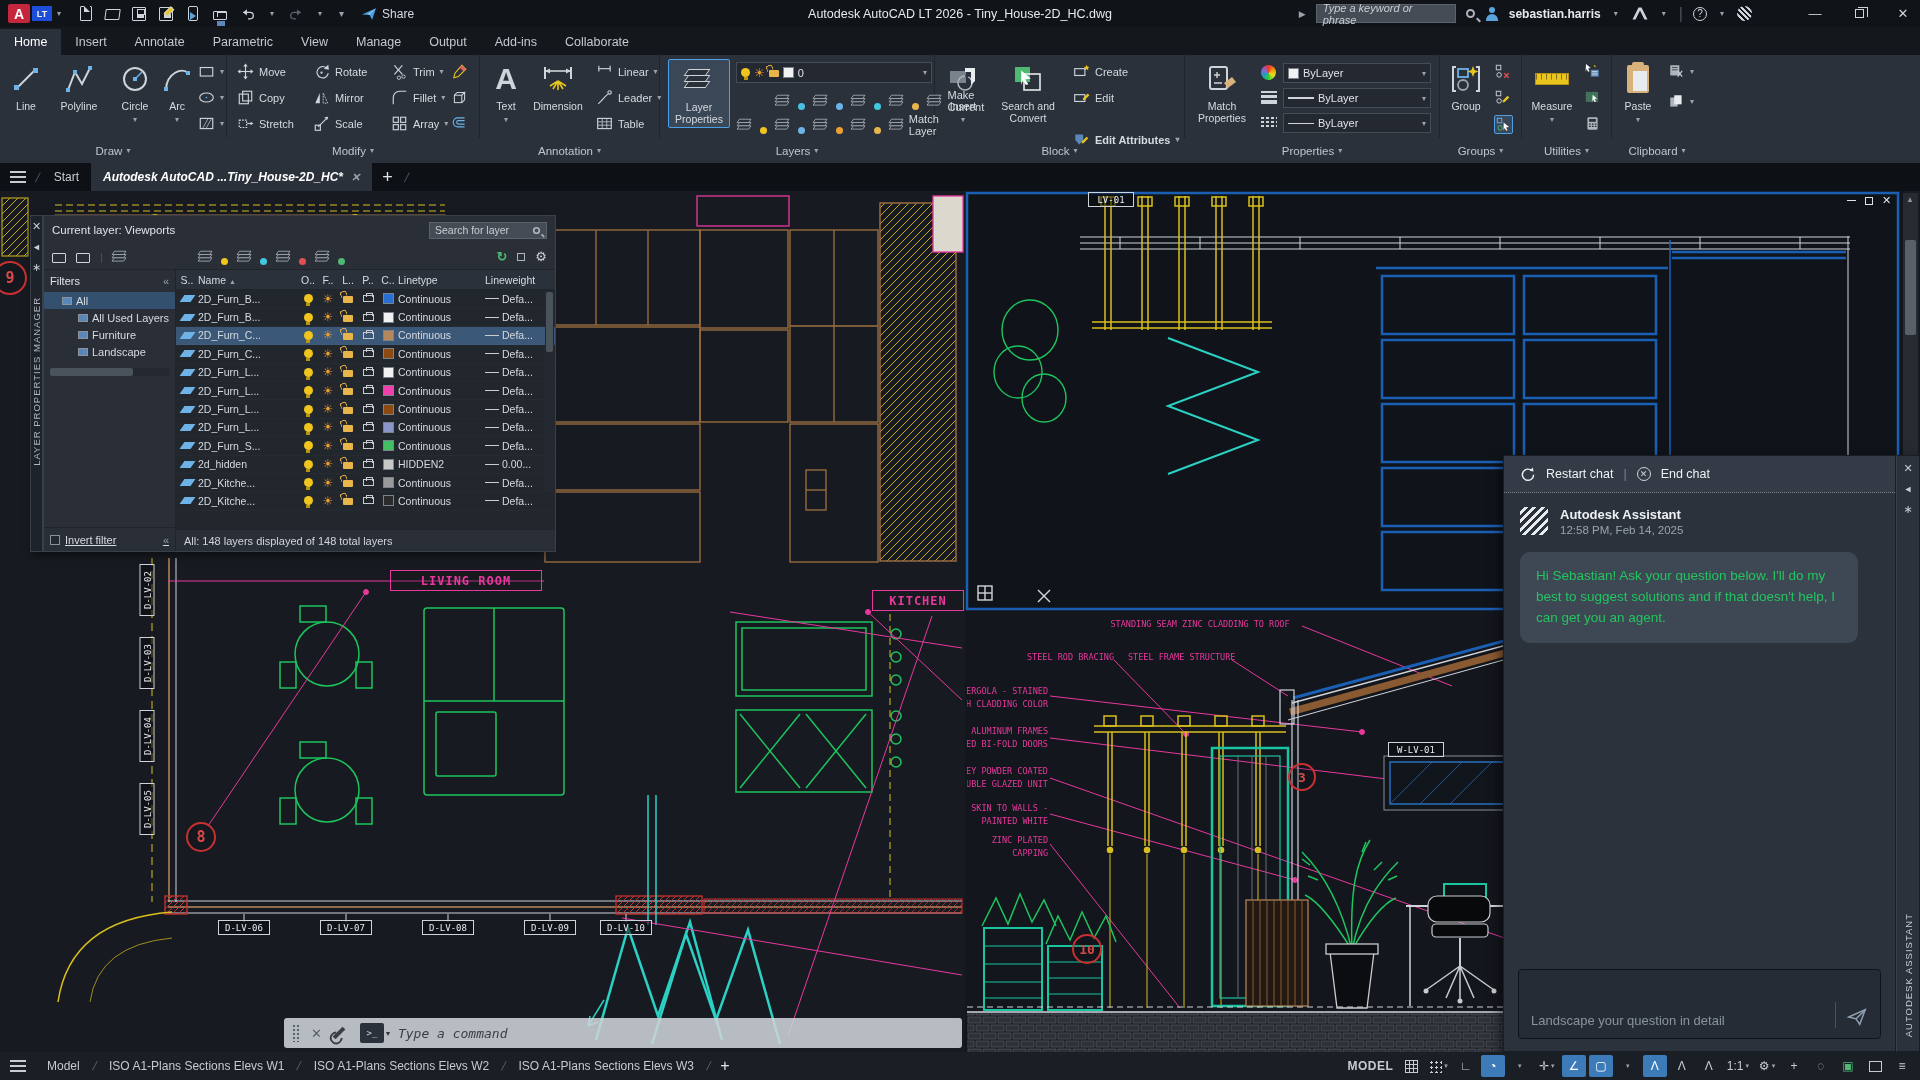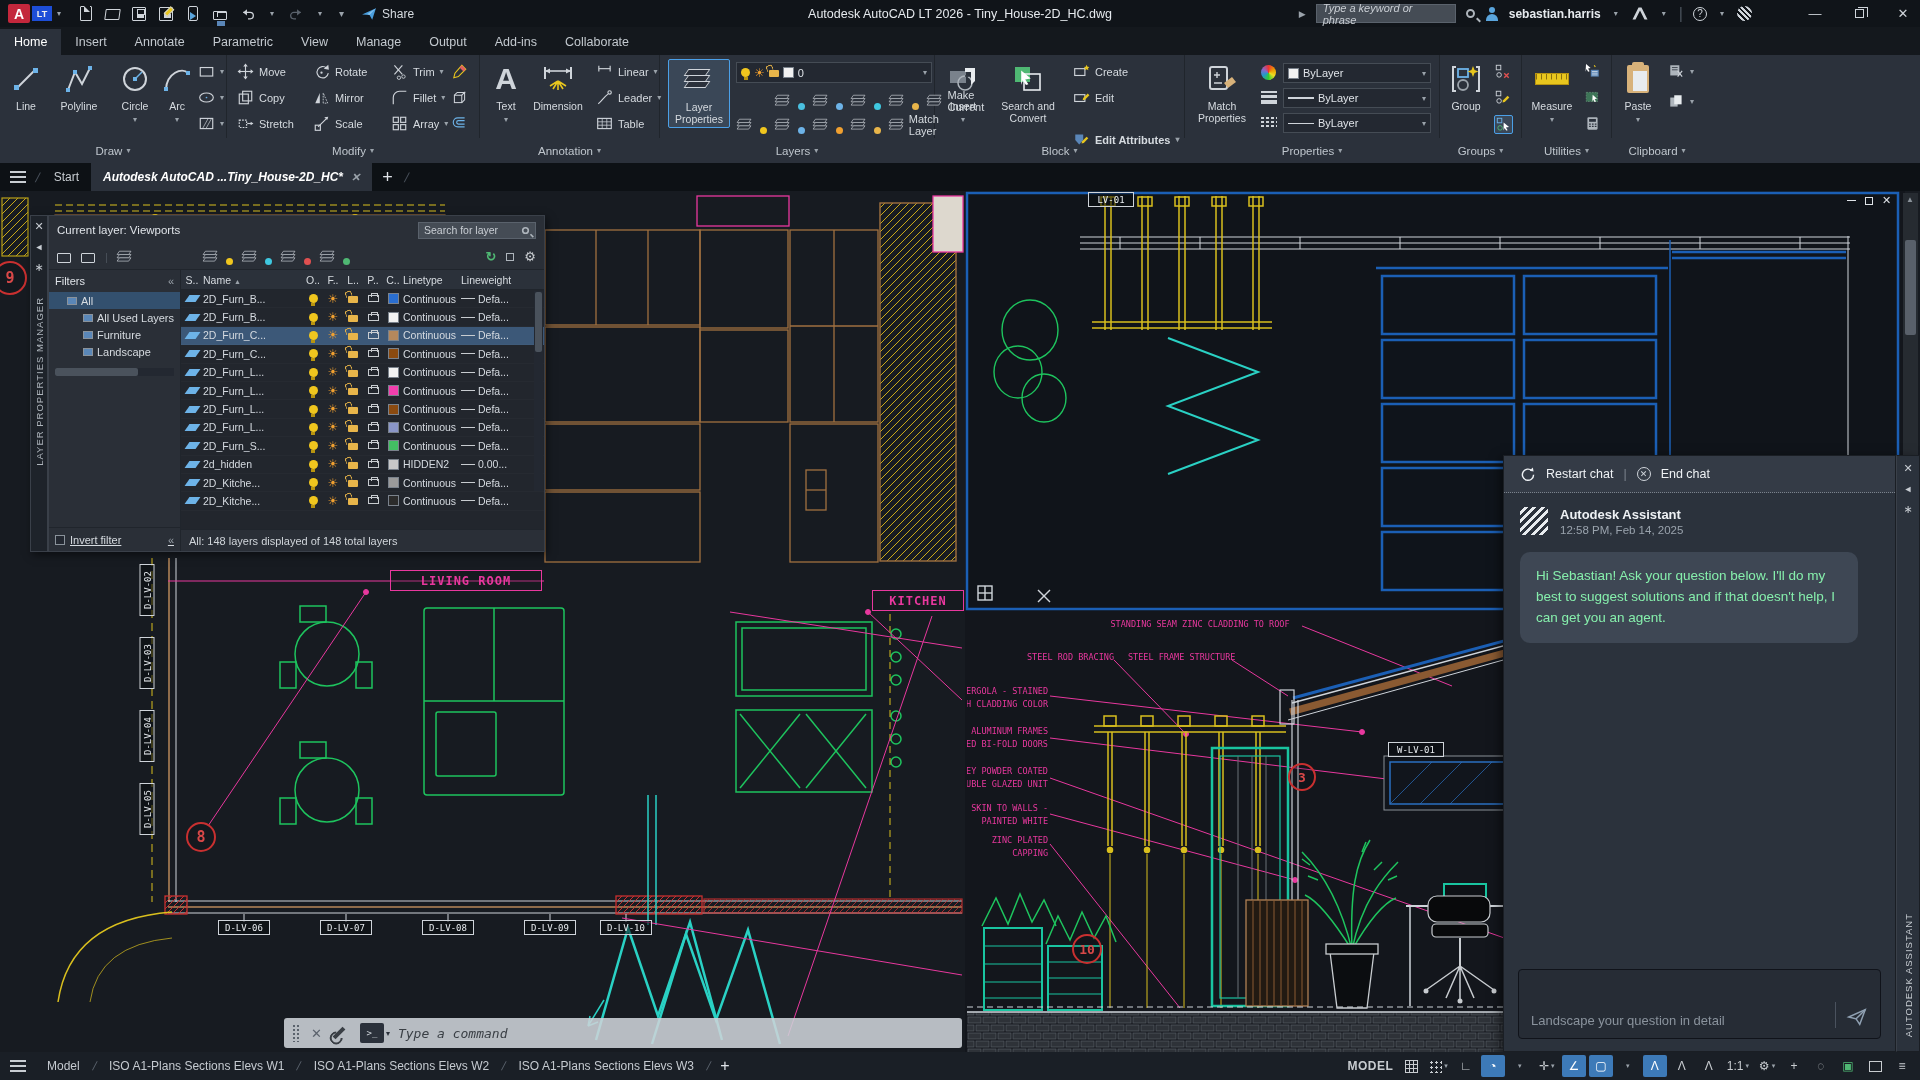--- a/index.html
+++ b/index.html
@@ -144,40 +144,40 @@
   .pf-scroll i{display:block;width:70%;height:100%;background:#4a525c;border-radius:2px;}
   .pf-bottom{margin-top:auto;height:24px;display:flex;align-items:center;padding:0 6px;gap:5px;border-top:1px solid #20252c;color:#d6dbe0;text-decoration:underline;}
   .cb{width:10px;height:10px;border:1px solid #8a929a;background:#232831;}
   #pal-list{flex:1;display:flex;flex-direction:column;background:#22262d;position:relative;}
   .lhead{height:20px;display:flex;align-items:center;background:#2b313a;border-bottom:1px solid #20252c;color:#d6dbe0;font-size:10.5px;}
   .lrow{height:18.4px;display:flex;align-items:center;color:#d5dae0;font-size:10.5px;border-bottom:1px solid rgba(255,255,255,.02);}
   .lrow.selected{background:#3c5878;}
   .c-s{width:22px;display:flex;justify-content:center;}
   .c-name{width:100px;overflow:hidden;white-space:nowrap;}
   .c-ic{width:20px;display:flex;justify-content:center;align-items:center;}
-  .c-lt{width:58px;}
+  .c-lt{width:87px;}
   .c-lw{width:70px;display:flex;align-items:center;gap:3px;}
   .c-lw .lwline{width:14px;border-top:1.5px solid #c8ccd0;display:inline-block;}
   .para{width:11px;height:7px;background:#6db3e8;transform:skewX(-35deg);display:inline-block;}
   .pal-status{height:22px;display:flex;align-items:center;padding:0 8px;color:#d0d5da;font-size:11px;border-top:1px solid #20252c;background:#2a2f37;}
   .vsc{position:absolute;right:1px;top:21px;width:9px;height:200px;background:#232831;}
   .vsc i{display:block;width:7px;height:60px;margin:1px;background:#4a525c;border-radius:2px;}
   .toolstack{display:flex;align-items:center;gap:2px;}
   .minibadge{width:7px;height:7px;border-radius:50%;display:inline-block;margin-left:-6px;margin-top:10px;}
   
   #assistant{position:absolute;left:1503px;top:455px;width:417px;height:597px;z-index:11;display:flex;box-shadow:-3px 3px 10px rgba(0,0,0,.5);}
   #as-body{flex:1;background:#2b323c;display:flex;flex-direction:column;border:1px solid #1a1e24;}
   #as-head{height:37px;background:#343b46;display:flex;align-items:center;gap:10px;padding:0 16px;border-bottom:1px dotted #7a828c;font-size:12.5px;color:#eef1f4;}
   .circlex{width:14px;height:14px;border:1.5px solid #cfd4da;border-radius:50%;display:flex;align-items:center;justify-content:center;font-size:9px;color:#cfd4da;}
   .as-sep{color:#7a828c;}
   #as-msgs{flex:1;padding:14px 16px;overflow:hidden;}
   .as-logo{width:28px;height:28px;background:repeating-linear-gradient(135deg,transparent 0 3px,#e8ecef 3px 6px);border-radius:3px;}
   .as-name{font-weight:bold;font-size:13px;color:#eef1f4;}
   .as-time{font-size:11.5px;color:#9aa3ad;margin-top:2px;}
-  .bubble{background:#3e4754;border-radius:10px;padding:14px 16px;color:#86efac;font-size:13.5px;line-height:1.55;margin-top:16px;width:338px;}
+  .bubble{background:#3e4754;border-radius:10px;padding:14px 16px;color:#22c55e;font-size:13.5px;line-height:1.55;margin-top:16px;width:338px;}
   .bubble .sline{margin-bottom:14px;}
   .bubble .sline:last-child{margin-bottom:0;}
   #as-input{margin:10px 14px 12px;height:70px;background:#262c35;border:1px solid #10131a;border-radius:4px;display:flex;align-items:flex-end;padding:10px 12px;gap:10px;}
   #as-input .ph2{color:#8a939d;font-size:13px;flex:1;}
   #as-input .vr{width:1px;height:26px;background:#4a525e;}
   #as-strip{width:24px;background:#2b323c;border:1px solid #1a1e24;border-left:1px solid #3a4049;display:flex;flex-direction:column;align-items:center;padding:6px 0;color:#c8cdd3;}
   #as-strip .vtxt{writing-mode:vertical-rl;transform:rotate(180deg);font-size:9.5px;letter-spacing:1px;margin-top:auto;margin-bottom:8px;color:#c8cdd3;}
   .stripico{margin-bottom:9px;font-size:11px;color:#c8cdd3;}
 </style>
 </head>

